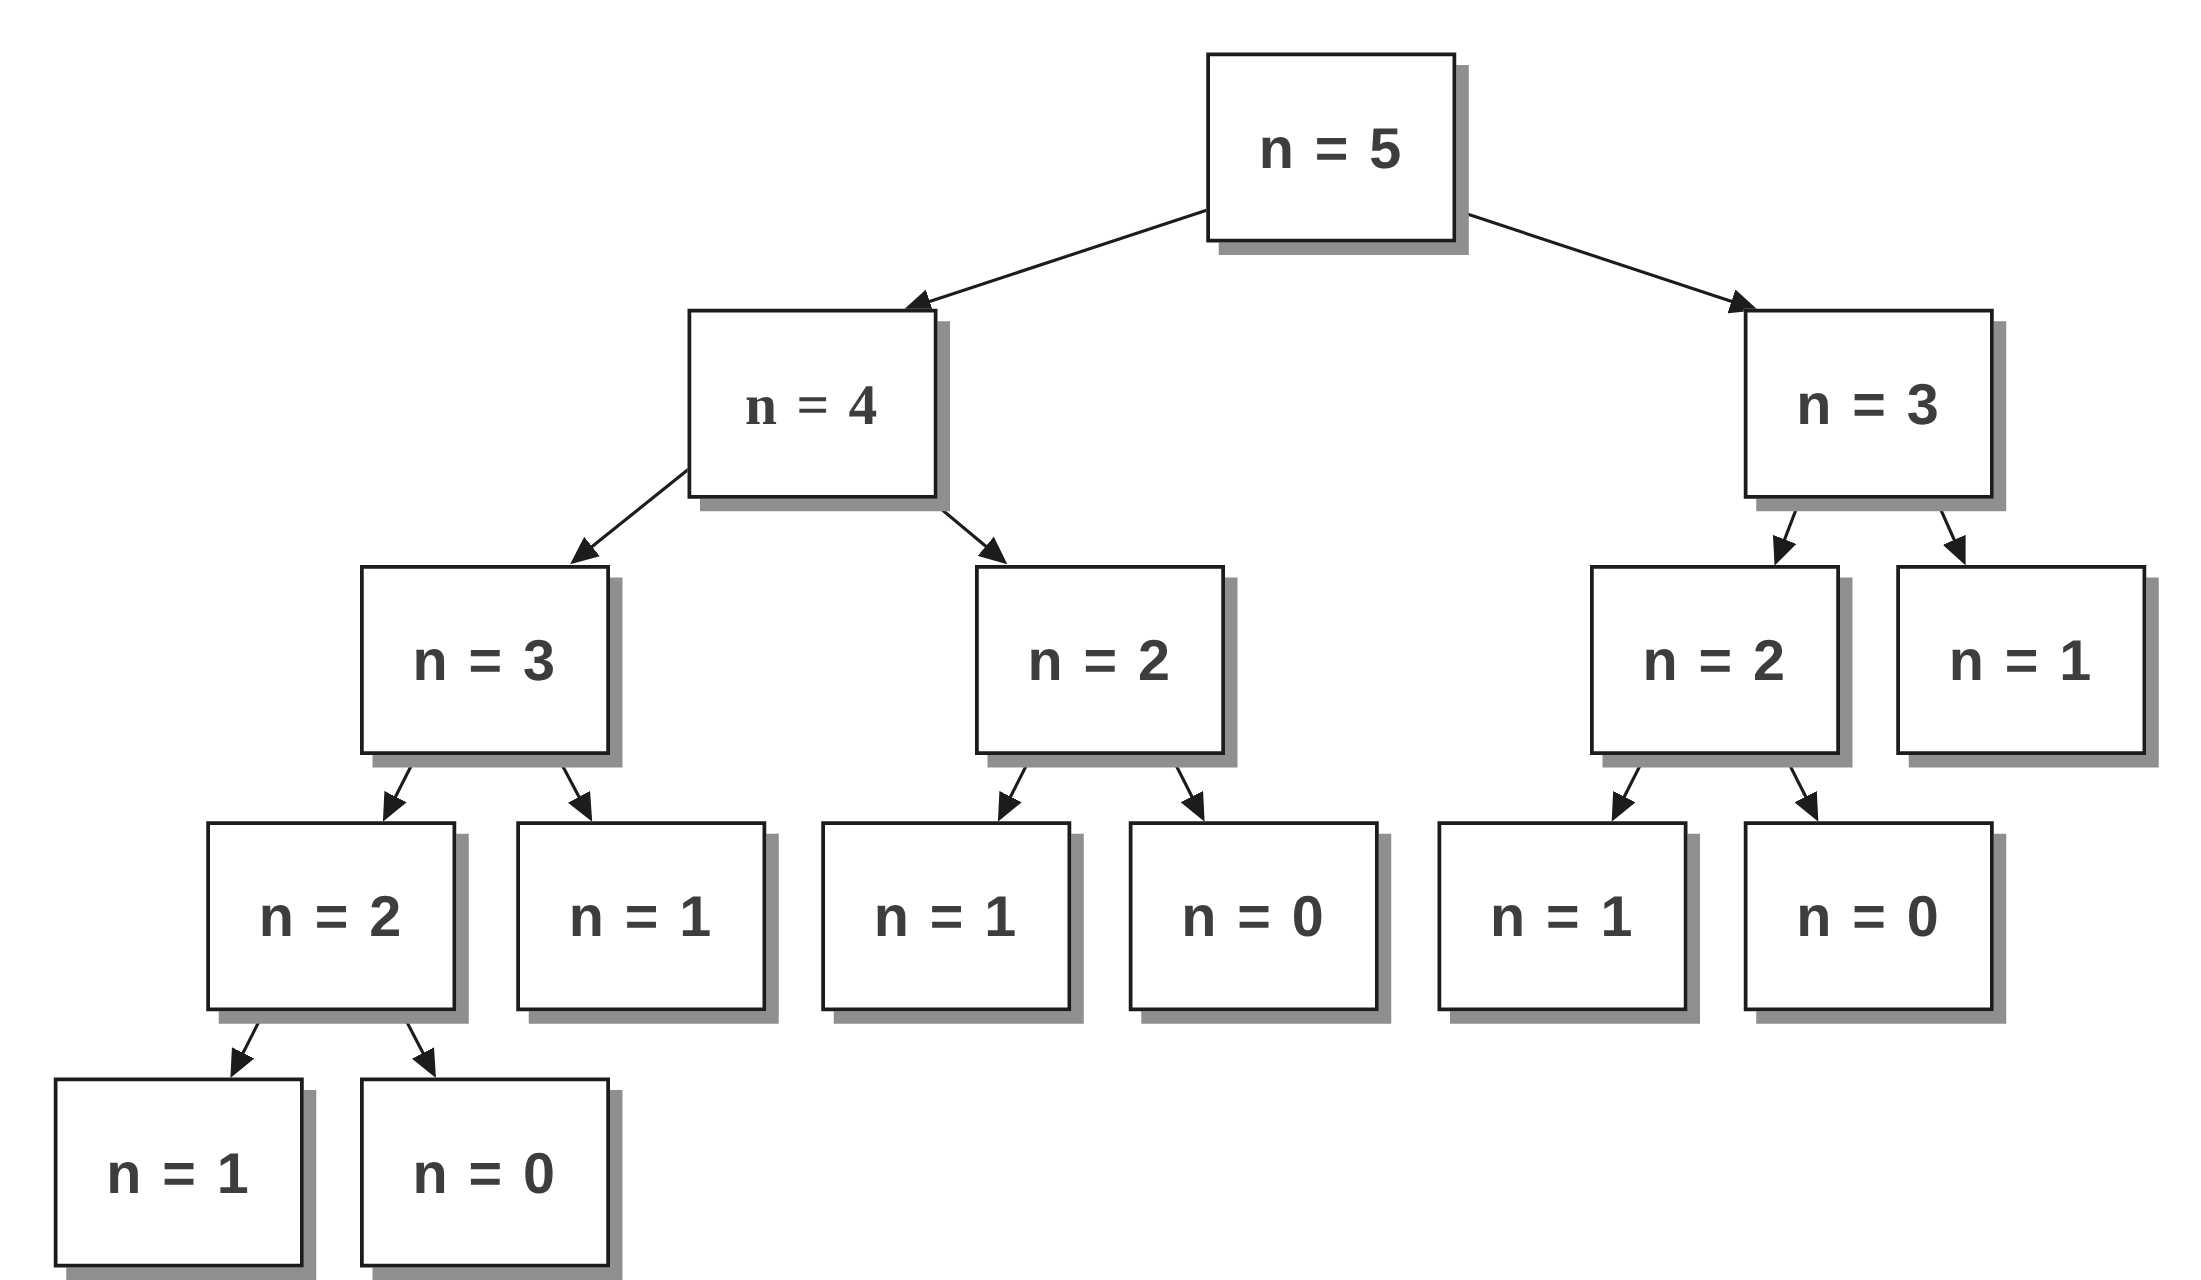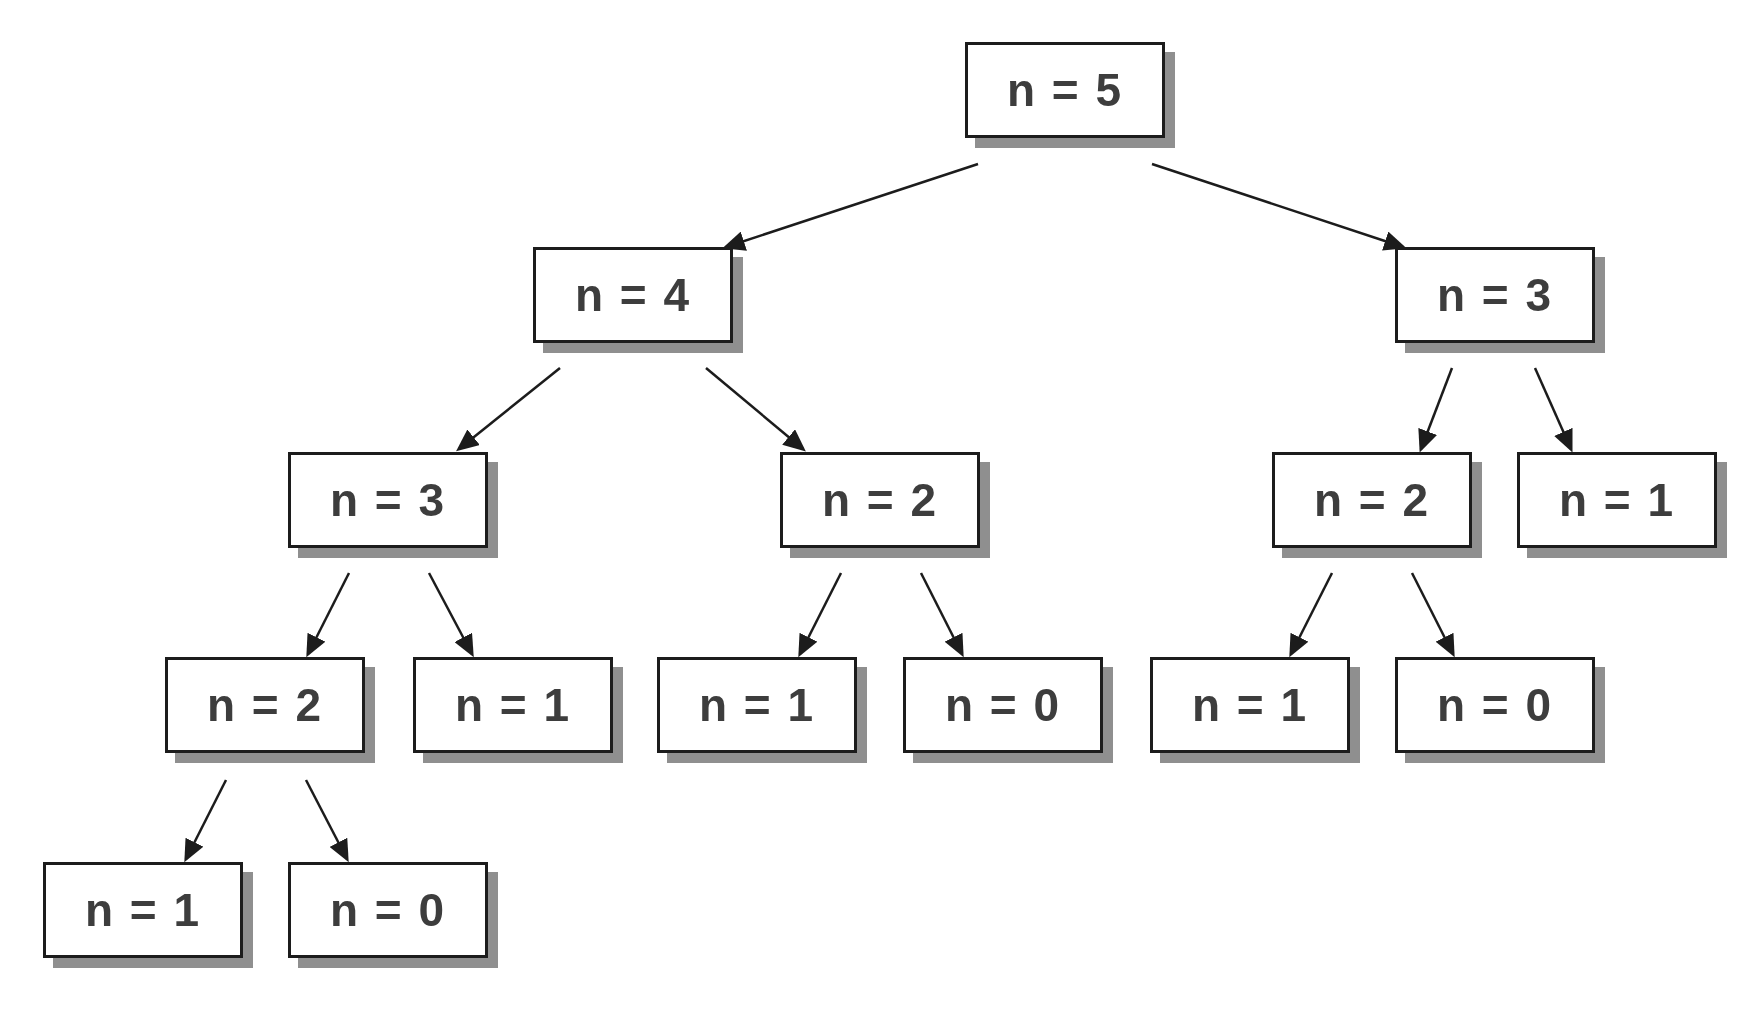--- a/index.html
+++ b/index.html
@@ -19,37 +19,37 @@
     position: absolute;
     left: 0;
     top: 0;
     width: 1761px;
     height: 1024px;
     pointer-events: none;
   }
   .node {
     position: absolute;
     width: 200px;
-    height: 96px;
+    height: 152px;
     background: #ffffff;
     border: 3px solid #1c1c1c;
     box-shadow: 10px 10px 0 0 #8f8f8f;
     box-sizing: border-box;
     display: flex;
     align-items: center;
     justify-content: center;
     font-size: 46px;
     font-weight: bold;
     color: #3d3d3d;
     letter-spacing: 2px;
     white-space: nowrap;
   }
   
   .pos-root { left: 965px;  top: 42px;  }
-  .pos-l    { left: 533px;  top: 247px; }
+  .pos-l    { left: 550px;  top: 247px; font-family: Liberation Serif, serif; }
   .pos-r    { left: 1395px; top: 247px; }
   .pos-ll   { left: 288px;  top: 452px; }
   .pos-lr   { left: 780px;  top: 452px; }
   .pos-rl   { left: 1272px; top: 452px; }
   .pos-rr   { left: 1517px; top: 452px; }
   .pos-lll  { left: 165px;  top: 657px; }
   .pos-llr  { left: 413px;  top: 657px; }
   .pos-lrl  { left: 657px;  top: 657px; }
   .pos-lrr  { left: 903px;  top: 657px; }
   .pos-rll  { left: 1150px; top: 657px; }

